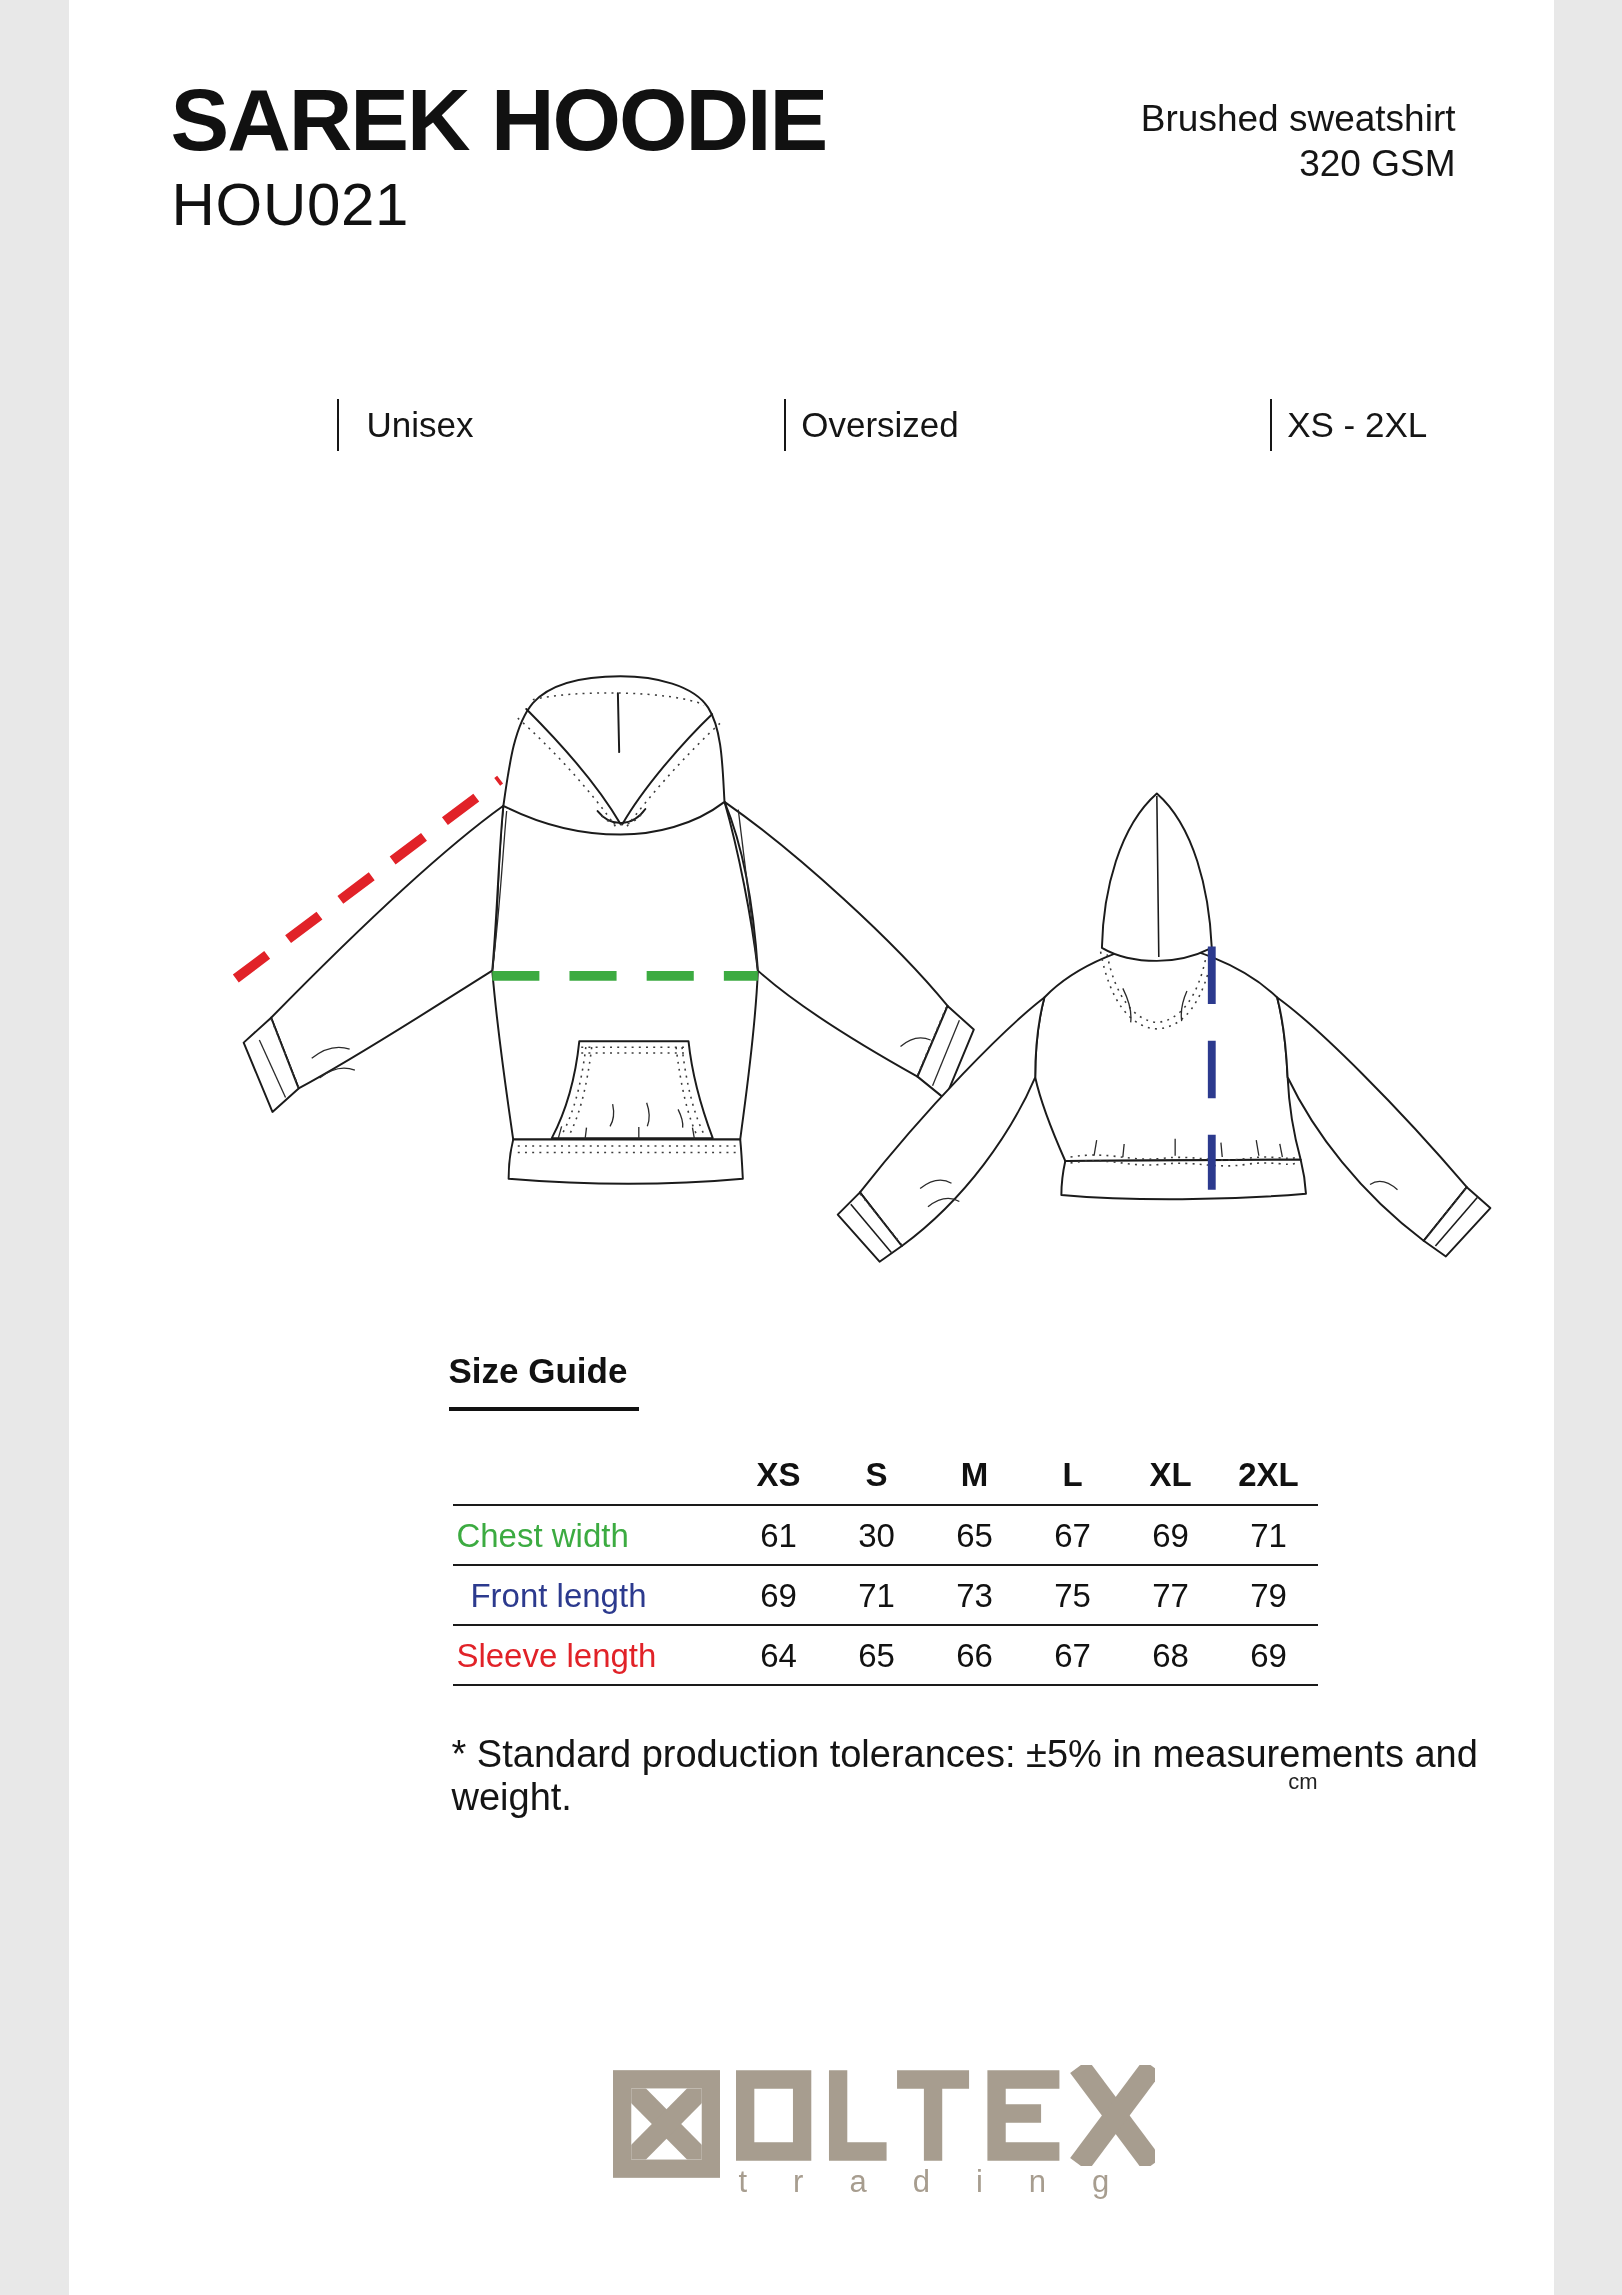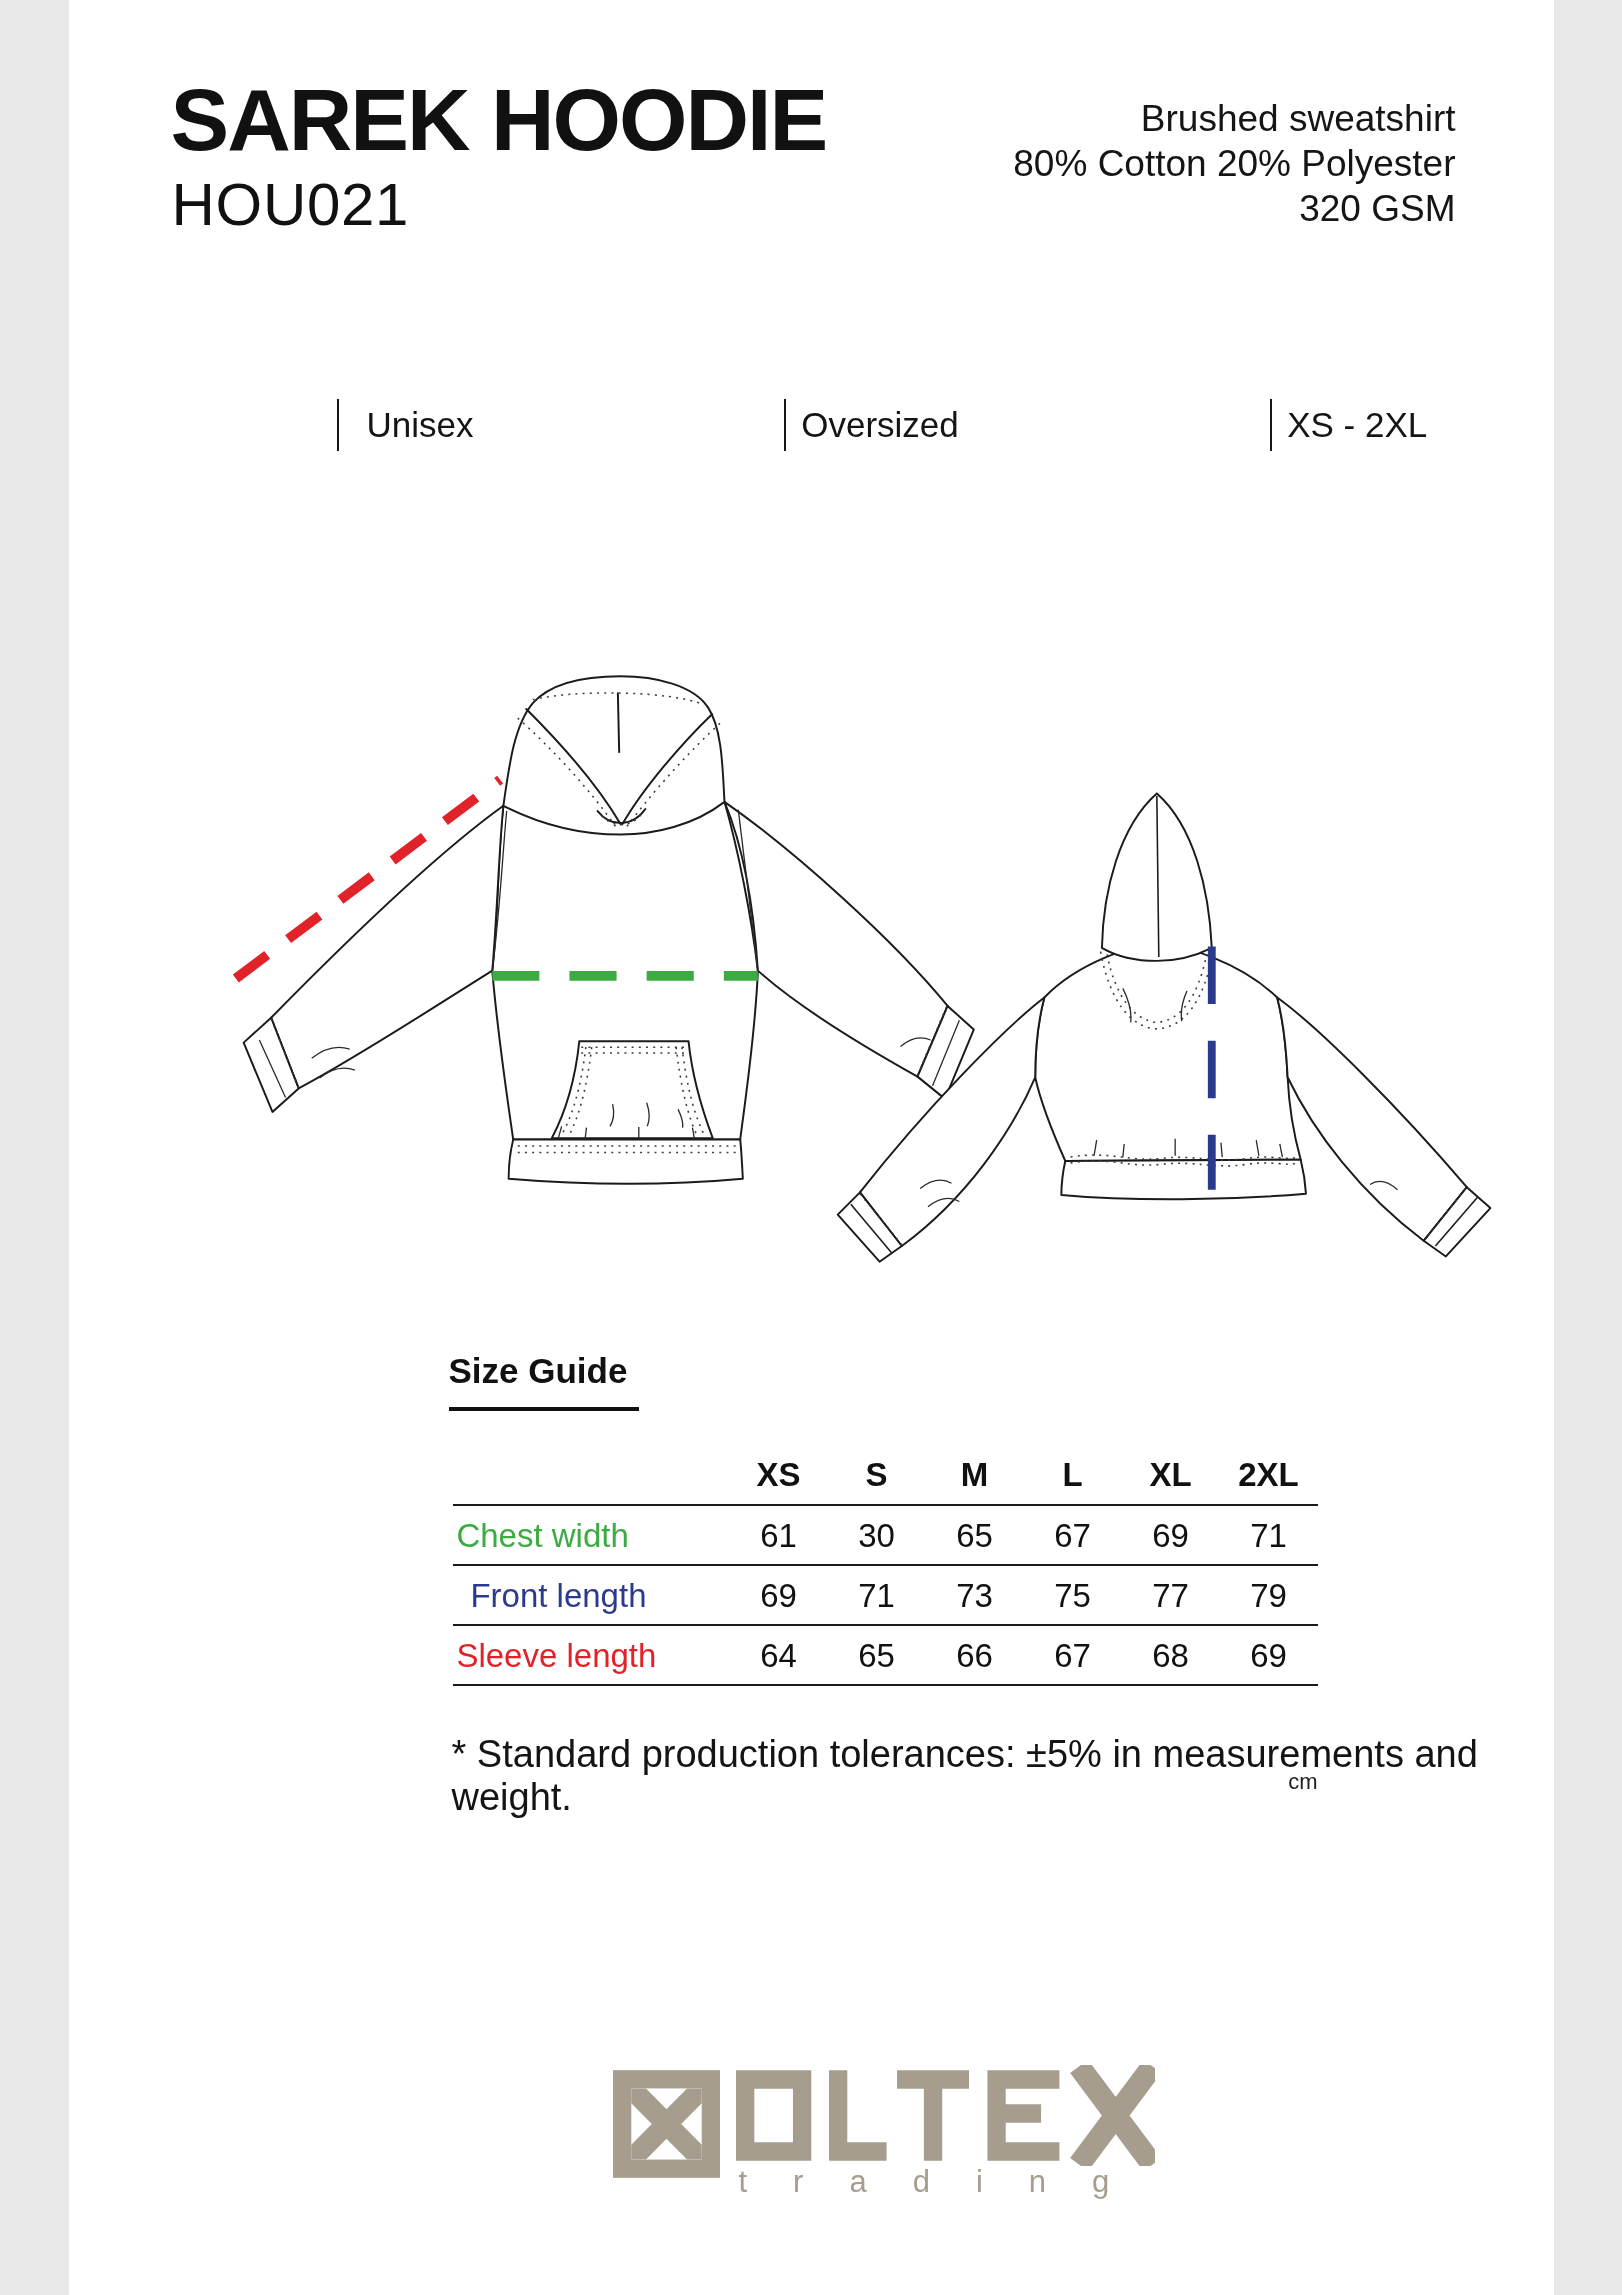--- a/index.html
+++ b/index.html
@@ -48,21 +48,20 @@
 </style>
 </head>
 <body>
 
 <div class="page">
 
   <div class="abs title">SAREK HOODIE</div>
   <div class="abs code">HOU021</div>
   <div class="abs specs">
     <div>Brushed sweatshirt</div>
-    <div>80% Cotton 20% Polyester</div>
     <div>320 GSM</div>
   </div>
 
   <div class="abs attr attr-1">Unisex</div>
   <div class="abs attr attr-2">Oversized</div>
   <div class="abs attr attr-3">XS - 2XL</div>
 
   <svg class="flat front-svg" viewBox="0 0 1250 830" aria-hidden="true">
     <g fill="#ffffff" stroke="#1b1b1b" stroke-width="3" stroke-linejoin="round" stroke-linecap="round">
 

